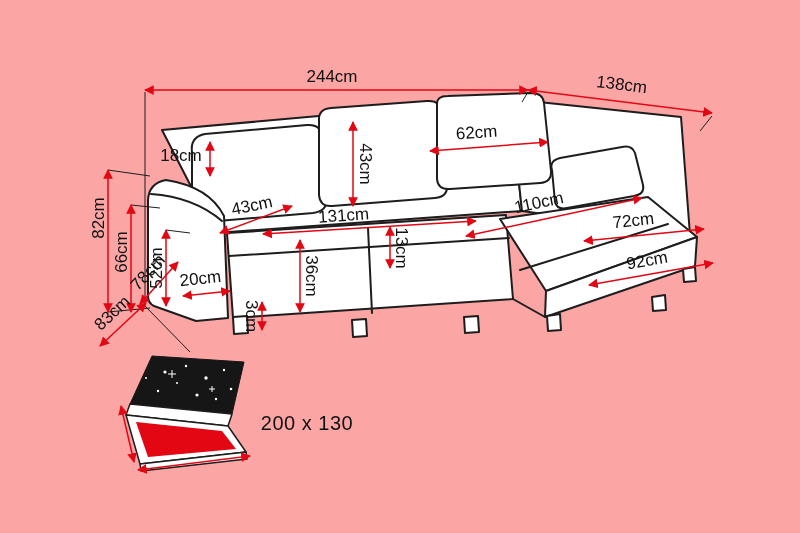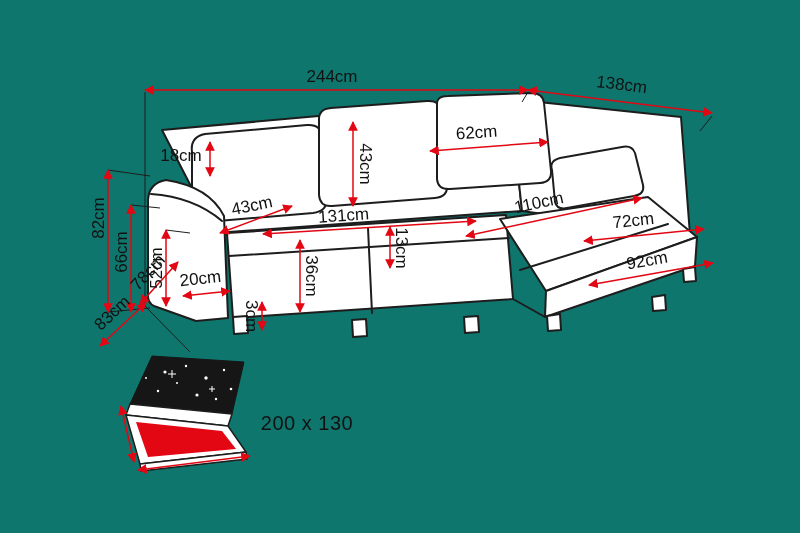--- a/index.html
+++ b/index.html
@@ -1,16 +1,16 @@
 <!DOCTYPE html>
 <html><head>
 <meta charset="utf-8">
 <style>
   html,body{margin:0;padding:0;background:#fff;}
-  .stage{position:relative;width:800px;height:533px;background:#0f766e;overflow:hidden;
+  .stage{position:relative;width:800px;height:533px;background:#fca5a5;overflow:hidden;
          font-family:"Liberation Sans",sans-serif;}
   svg{display:block;}
   .lbl{font-family:"Liberation Sans",sans-serif;font-size:17px;fill:#121212;text-anchor:middle;}
   .lbl-lg{font-family:"Liberation Sans",sans-serif;font-size:20px;fill:#121212;text-anchor:middle;letter-spacing:.5px;}
   .outline{stroke:#1d1d1d;stroke-width:2;fill:#ffffff;stroke-linejoin:round;stroke-linecap:round;}
   .outline-nf{stroke:#1d1d1d;stroke-width:2;fill:none;stroke-linejoin:round;stroke-linecap:round;}
   .thin{stroke:#1d1d1d;stroke-width:1;fill:none;}
   .dim{stroke:#e30613;stroke-width:1.5;fill:none;}
   .night{fill:#161616;stroke:#161616;stroke-width:1;}
   .red-fill{fill:#e30613;stroke:none;}

